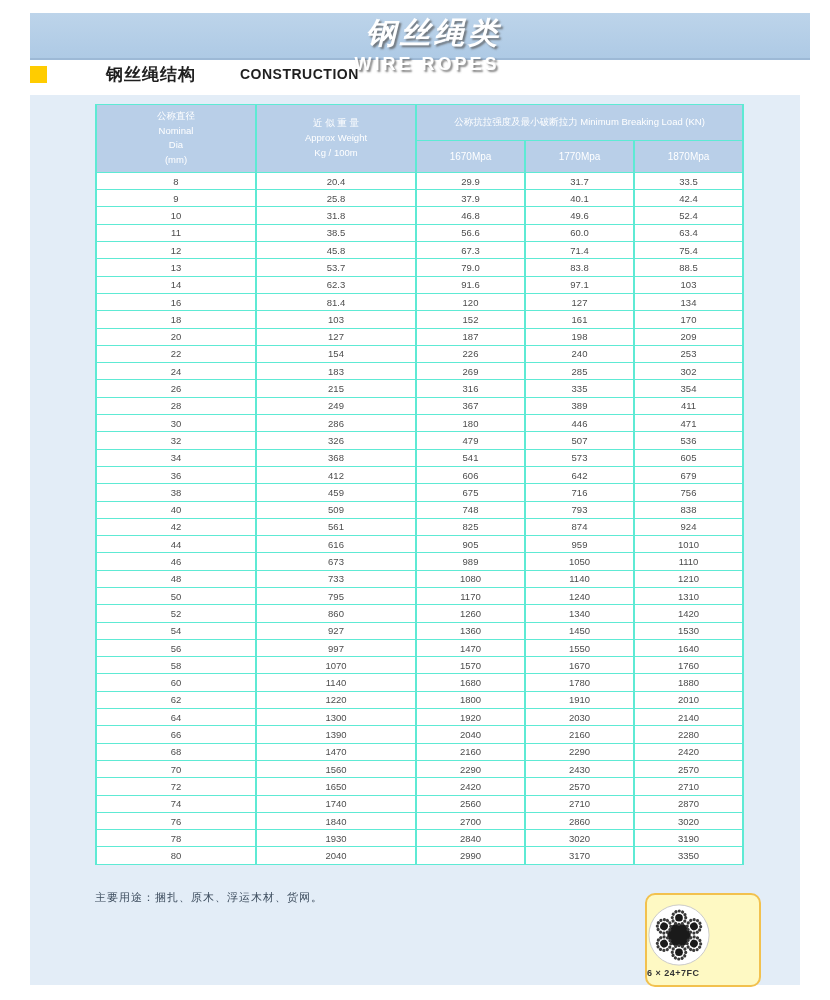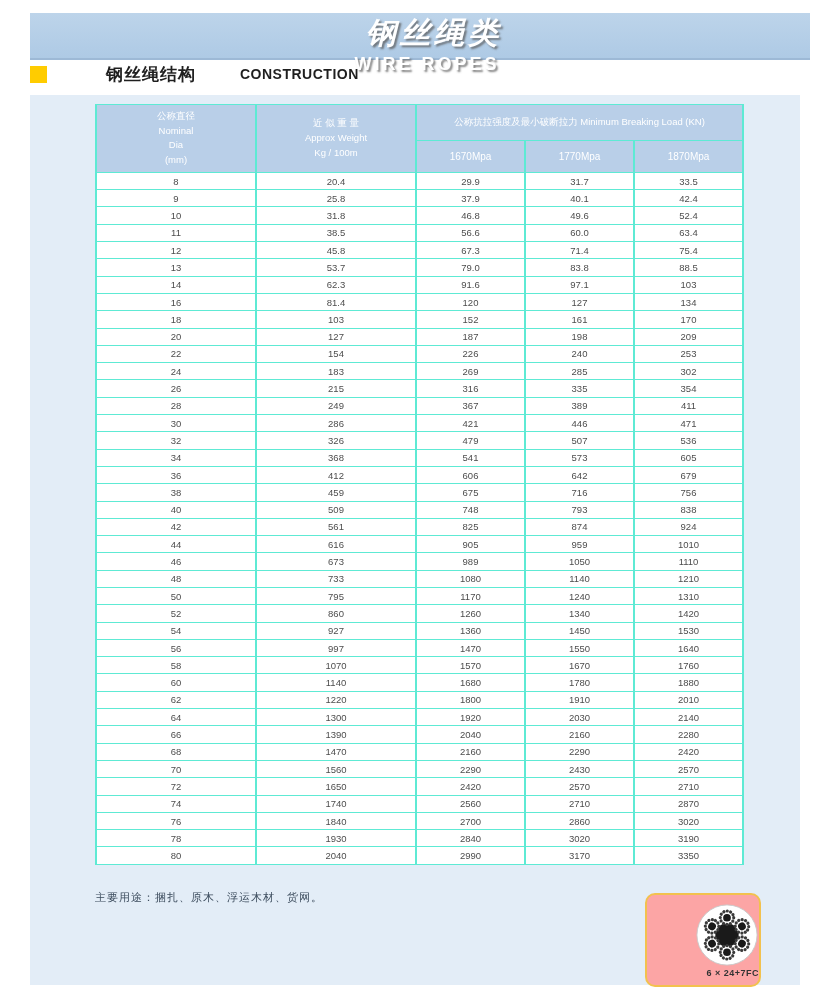--- a/index.html
+++ b/index.html
@@ -56,22 +56,22 @@
   table.spec td{
     background:#ffffff;color:#4d4d4d;font-size:9.5px;
     text-align:center;vertical-align:middle;height:16.3px;padding:0;
   }
   .footer-note{
     position:absolute;left:65px;top:795px;
     font-size:11px;color:#3d4d5e;letter-spacing:1px;
   }
   .diagram-box{
     position:absolute;left:615px;top:798px;width:112px;height:90px;
-    background:#fca5a5;border:2px solid #f2c14e;border-radius:10px;
-    display:flex;flex-direction:column;align-items:flex-end;justify-content:center;
+    background:#fef9c3;border:2px solid #f2c14e;border-radius:10px;
+    display:flex;flex-direction:column;align-items:flex-start;justify-content:center;
   }
   .diagram-box svg{display:block;}
   .diagram-label{
     font-size:9px;font-weight:bold;color:#333333;margin-top:1px;letter-spacing:.5px;
   }
 </style>
 </head>
 <body>
 
 <div class="banner">
@@ -207,21 +207,21 @@
         <tr>
           <td>28</td>
           <td>249</td>
           <td>367</td>
           <td>389</td>
           <td>411</td>
         </tr>
         <tr>
           <td>30</td>
           <td>286</td>
-          <td>421</td>
+          <td>180</td>
           <td>446</td>
           <td>471</td>
         </tr>
         <tr>
           <td>32</td>
           <td>326</td>
           <td>479</td>
           <td>507</td>
           <td>536</td>
         </tr>

